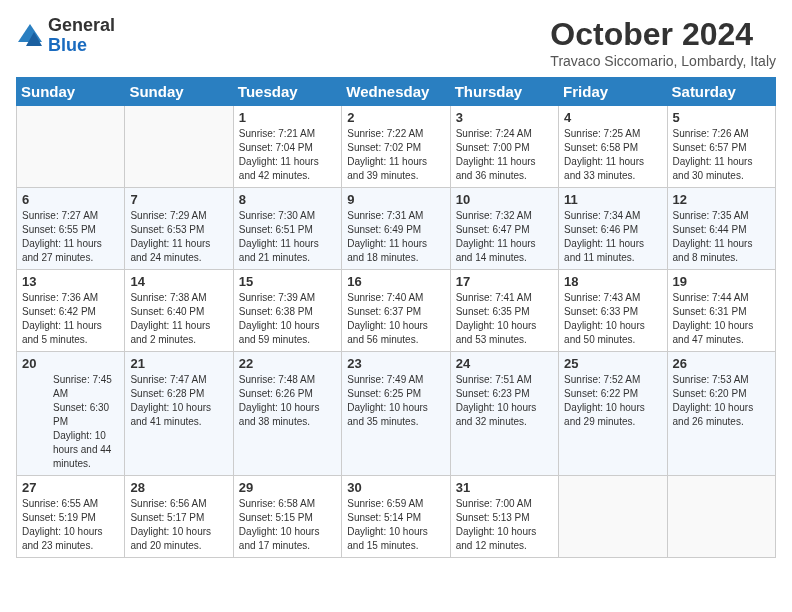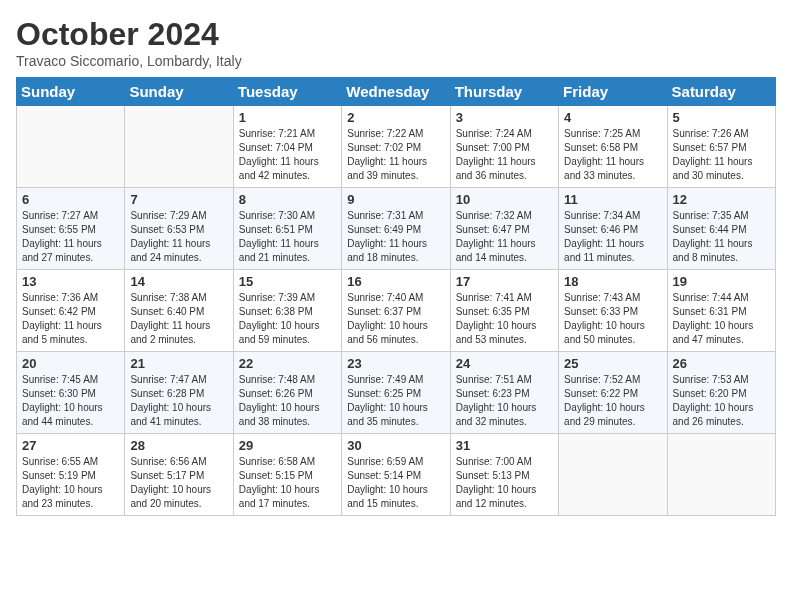--- a/index.html
+++ b/index.html
@@ -81,20 +81,30 @@
       line-height: 1.4;
     }
     .row-alt td {
       background: #f4f8fd;
     }
   </style>
 </head>
 <body>
 
 <div class="header">
+  <div class="logo">
+    <svg class="logo-icon" viewBox="0 0 28 28">
+      <polygon points="14,2 26,20 2,20" fill="#2a7fc1"></polygon>
+      <polygon points="18,10 26,24 10,24" fill="#1a5fa0"></polygon>
+    </svg>
+    <div class="logo-text">
+      <div class="logo-general">General</div>
+      <div class="logo-blue">Blue</div>
+    </div>
+  </div>
   <div class="title-block">
     <div class="month-title">October 2024</div>
     <div class="location">Travaco Siccomario, Lombardy, Italy</div>
   </div>
 </div>
 
 <table class="calendar">
   <thead>
     <tr>
     <th>Sunday</th>
@@ -225,21 +235,21 @@
         <td>
           <div class="day-num">19</div>
           <div class="day-info" style="white-space: pre-line;">Sunrise: 7:44 AM
 Sunset: 6:31 PM
 Daylight: 10 hours and 47 minutes.</div>
         </td>
       </tr>
       <tr class="row-alt">
         <td>
           <div class="day-num">20</div>
-          <div class="day-info" style="white-space: pre-line;">Sunrise: 7:45 AM
+          <div class="day-info" style="white-space: pre-line; margin-left: 31px;">Sunrise: 7:45 AM
 Sunset: 6:30 PM
 Daylight: 10 hours and 44 minutes.</div>
         </td>
         <td>
           <div class="day-num">21</div>
           <div class="day-info" style="white-space: pre-line;">Sunrise: 7:47 AM
 Sunset: 6:28 PM
 Daylight: 10 hours and 41 minutes.</div>
         </td>
         <td>

